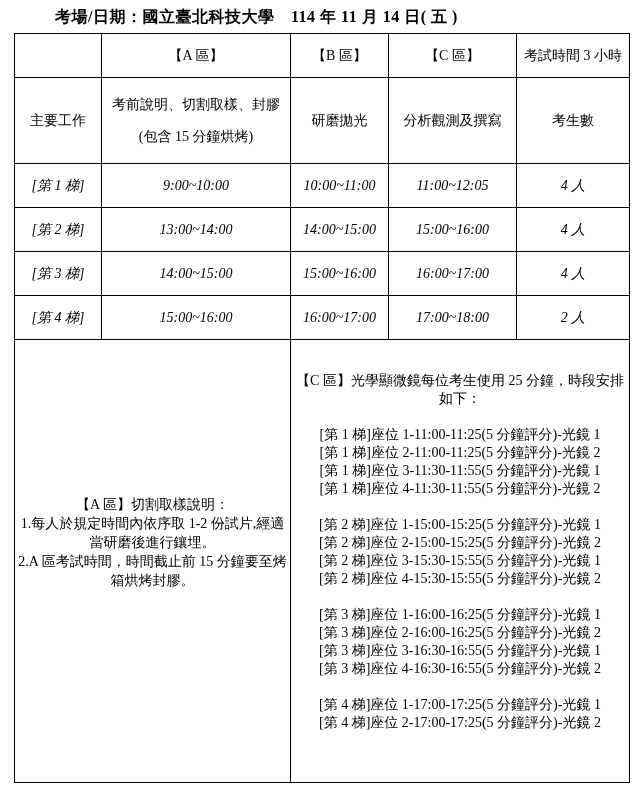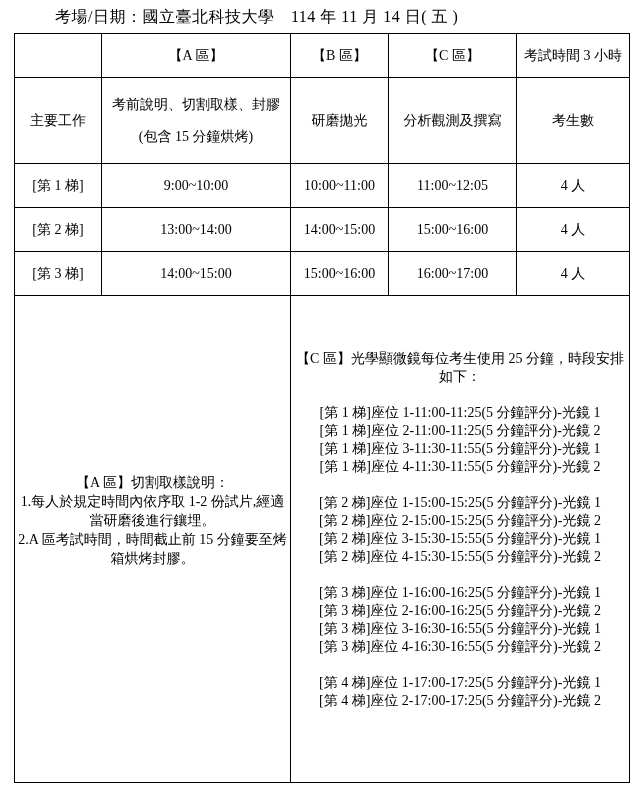--- a/index.html
+++ b/index.html
@@ -10,21 +10,21 @@
     background: #ffffff;
     color: #000000;
     font-family: "Liberation Serif", "DejaVu Serif", serif;
     overflow: hidden;
   }
   .doc-title {
     position: absolute;
     left: 55px;
     top: 7px;
     font-size: 16px;
-    font-weight: normal;
+    font-weight: bold;
     letter-spacing: 0.5px;
     white-space: nowrap;
     text-align: center;
   }
   table.schedule {
     position: absolute;
     left: 14px;
     top: 33px;
     width: 615px;
     height: 750px;
@@ -39,21 +39,21 @@
     padding: 0;
     overflow: hidden;
   }
   col.c0 { width: 87px; }
   col.c1 { width: 189px; }
   col.c2 { width: 98px; }
   col.c3 { width: 128px; }
   col.c4 { width: 113px; }
   tr.r-header { height: 44px; padding-left: 28px; }
   tr.r-work   { height: 86px; }
-  tr.r-batch  { height: 44px; }
+  tr.r-batch  { height: 44px; font-style: italic; }
   tr.r-lunch  { height: 39px; }
   .stack { display: inline-block; }
   .gap-top { margin-top: 14px; }
   td.note-a {
     text-align: left;
     vertical-align: middle;
     padding: 0 5px 0 4px;
   }
   .note-a-box { line-height: 19px; margin-bottom: 38px; }
   td.note-c {
@@ -122,20 +122,27 @@
     </tr>
 
     <tr class="r-batch">
       <td>[第 3 梯]</td>
       <td>14:00~15:00</td>
       <td>15:00~16:00</td>
       <td>16:00~17:00</td>
       <td>4 人</td>
     </tr>
 
+    <tr class="r-batch">
+      <td>[第 4 梯]</td>
+      <td>15:00~16:00</td>
+      <td>16:00~17:00</td>
+      <td>17:00~18:00</td>
+      <td>2 人</td>
+    </tr>
 
     <tr class="r-notes">
       <td colspan="2" class="note-a">
         <div class="note-a-box">
           <div>【A 區】切割取樣說明：</div>
           <div>1.每人於規定時間內依序取 1-2 份試片,經適當研磨後進行鑲埋。</div>
           <div>2.A 區考試時間，時間截止前 15 分鐘要至烤箱烘烤封膠。</div>
         </div>
       </td>
       <td colspan="3" class="note-c">

